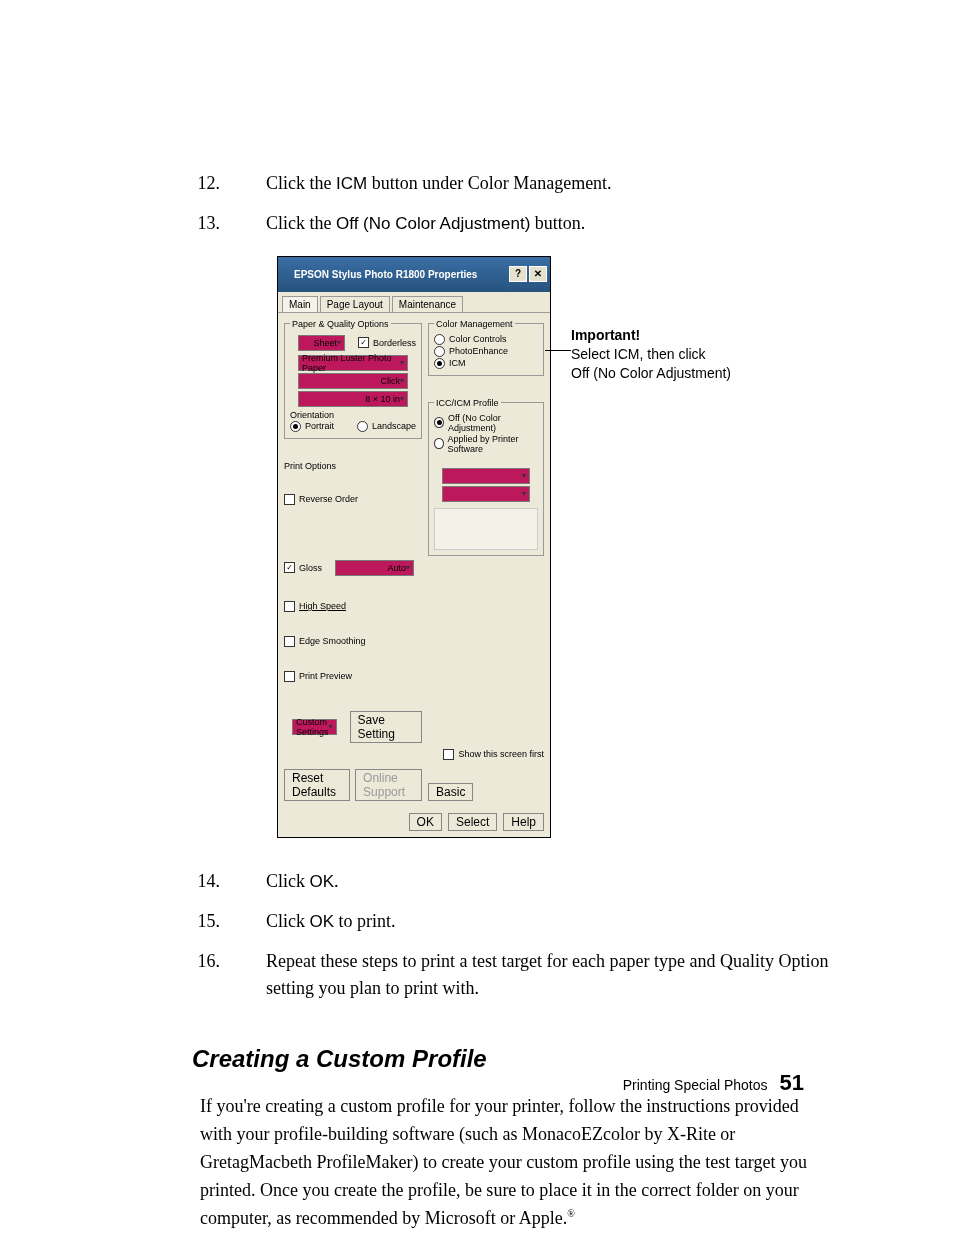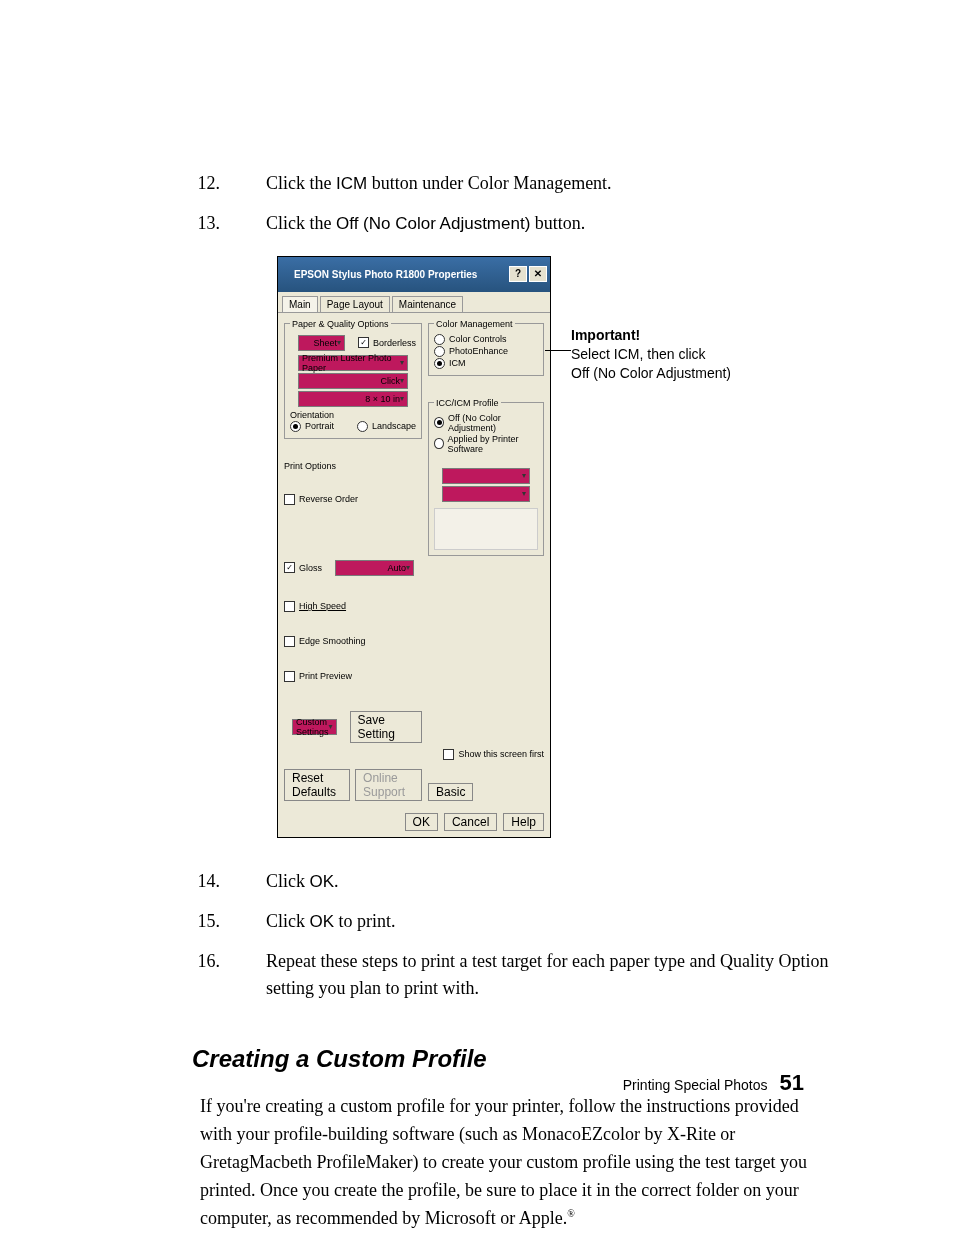--- a/index.html
+++ b/index.html
@@ -325,21 +325,21 @@
               <i></i>
               <span>Show this screen first</span>
             </label>
           <div class="row" style="">
             <div class="btn"><span>Basic</span></div>
           </div>
         </div>
       </div>
       <div class="bottom">
         <div class="btn"><span>OK</span></div>
-        <div class="btn"><span>Cancel</span></div>
+        <div class="btn"><span>Select</span></div>
         <div class="btn"><span>Help</span></div>
       </div>
     </div>
 
     <div class="callout">
       <div class="lead">Important!</div>
       <div>Select ICM, then click</div>
       <div>Off (No Color Adjustment)</div>
     </div>
   </div>

